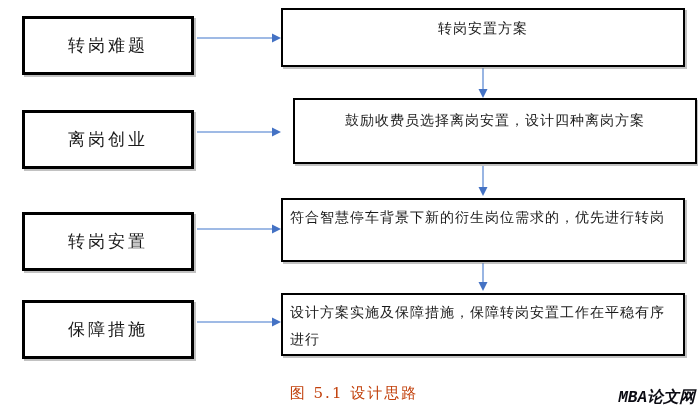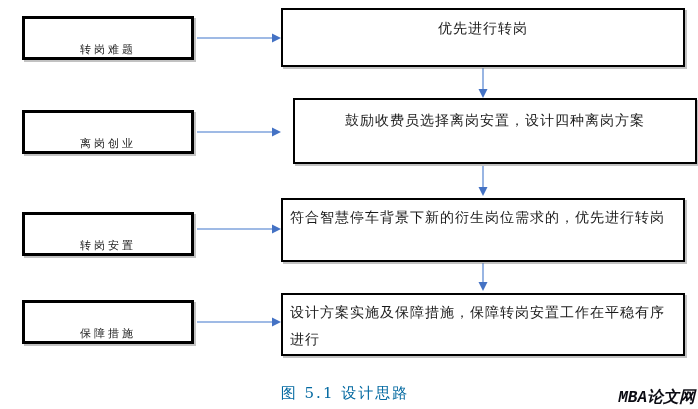--- a/index.html
+++ b/index.html
@@ -24,26 +24,26 @@
   .box {
     position: absolute;
     box-sizing: border-box;
     background: #ffffff;
     color: #1a1a1a;
     box-shadow: 2px 2px 0 rgba(120,120,120,0.45);
   }
   .lbox {
     left: 22px;
     width: 172px;
-    height: 44px;
+    height: 59px;
     border: 3px solid #000000;
     display: flex;
-    align-items: flex-end;
+    align-items: center;
     justify-content: center;
-    font-size: 11px;
+    font-size: 17px;
     letter-spacing: 3px;
   }
   .lb1 { top: 16px; }
   .lb2 { top: 110px; }
   .lb3 { top: 212px; }
   .lb4 { top: 300px; }
   .rbox {
     left: 281px;
     width: 404px;
     border: 2px solid #000000;
@@ -51,26 +51,26 @@
     letter-spacing: 1px;
     line-height: 27px;
   }
   .rb1 { top: 8px;   height: 59px; text-align: center; padding-top: 5px; }
   .rb2 { top: 98px;  height: 66px; text-align: center; padding-top: 7px; margin-left: 12px; }
   .rb3 { top: 198px; height: 64px; text-align: left; padding: 4px 8px 16px 7px; box-sizing: border-box; }
   .rb4 { top: 293px; height: 63px; text-align: left; padding: 4px 8px 0 7px; box-sizing: border-box; }
   .caption {
     position: absolute;
     top: 384px;
-    left: 0;
+    left: 9px;
     width: 690px;
     text-align: center;
     font-size: 15px;
     letter-spacing: 2px;
-    color: #0369a1;
+    color: #c2410c;
   }
   .watermark {
     position: absolute;
     right: 3px;
     bottom: 1px;
     text-align: right;
     font-family: Liberation Mono, monospace;
     font-style: italic;
     line-height: 1.1;
     margin-left: 10px;
@@ -130,21 +130,21 @@
     <span>离岗创业</span>
   </div>
   <div class="box lbox lb3">
     <span>转岗安置</span>
   </div>
   <div class="box lbox lb4">
     <span>保障措施</span>
   </div>
 
   <div class="box rbox rb1">
-    <span>优先进行转岗</span>
+    <span>转岗安置方案</span>
   </div>
   <div class="box rbox rb2">
     <span>鼓励收费员选择离岗安置，设计四种离岗方案</span>
   </div>
   <div class="box rbox rb3">
     <span>符合智慧停车背景下新的衍生岗位需求的，优先进行转岗</span>
   </div>
   <div class="box rbox rb4">
     <span>设计方案实施及保障措施，保障转岗安置工作在平稳有序进行</span>
   </div>

